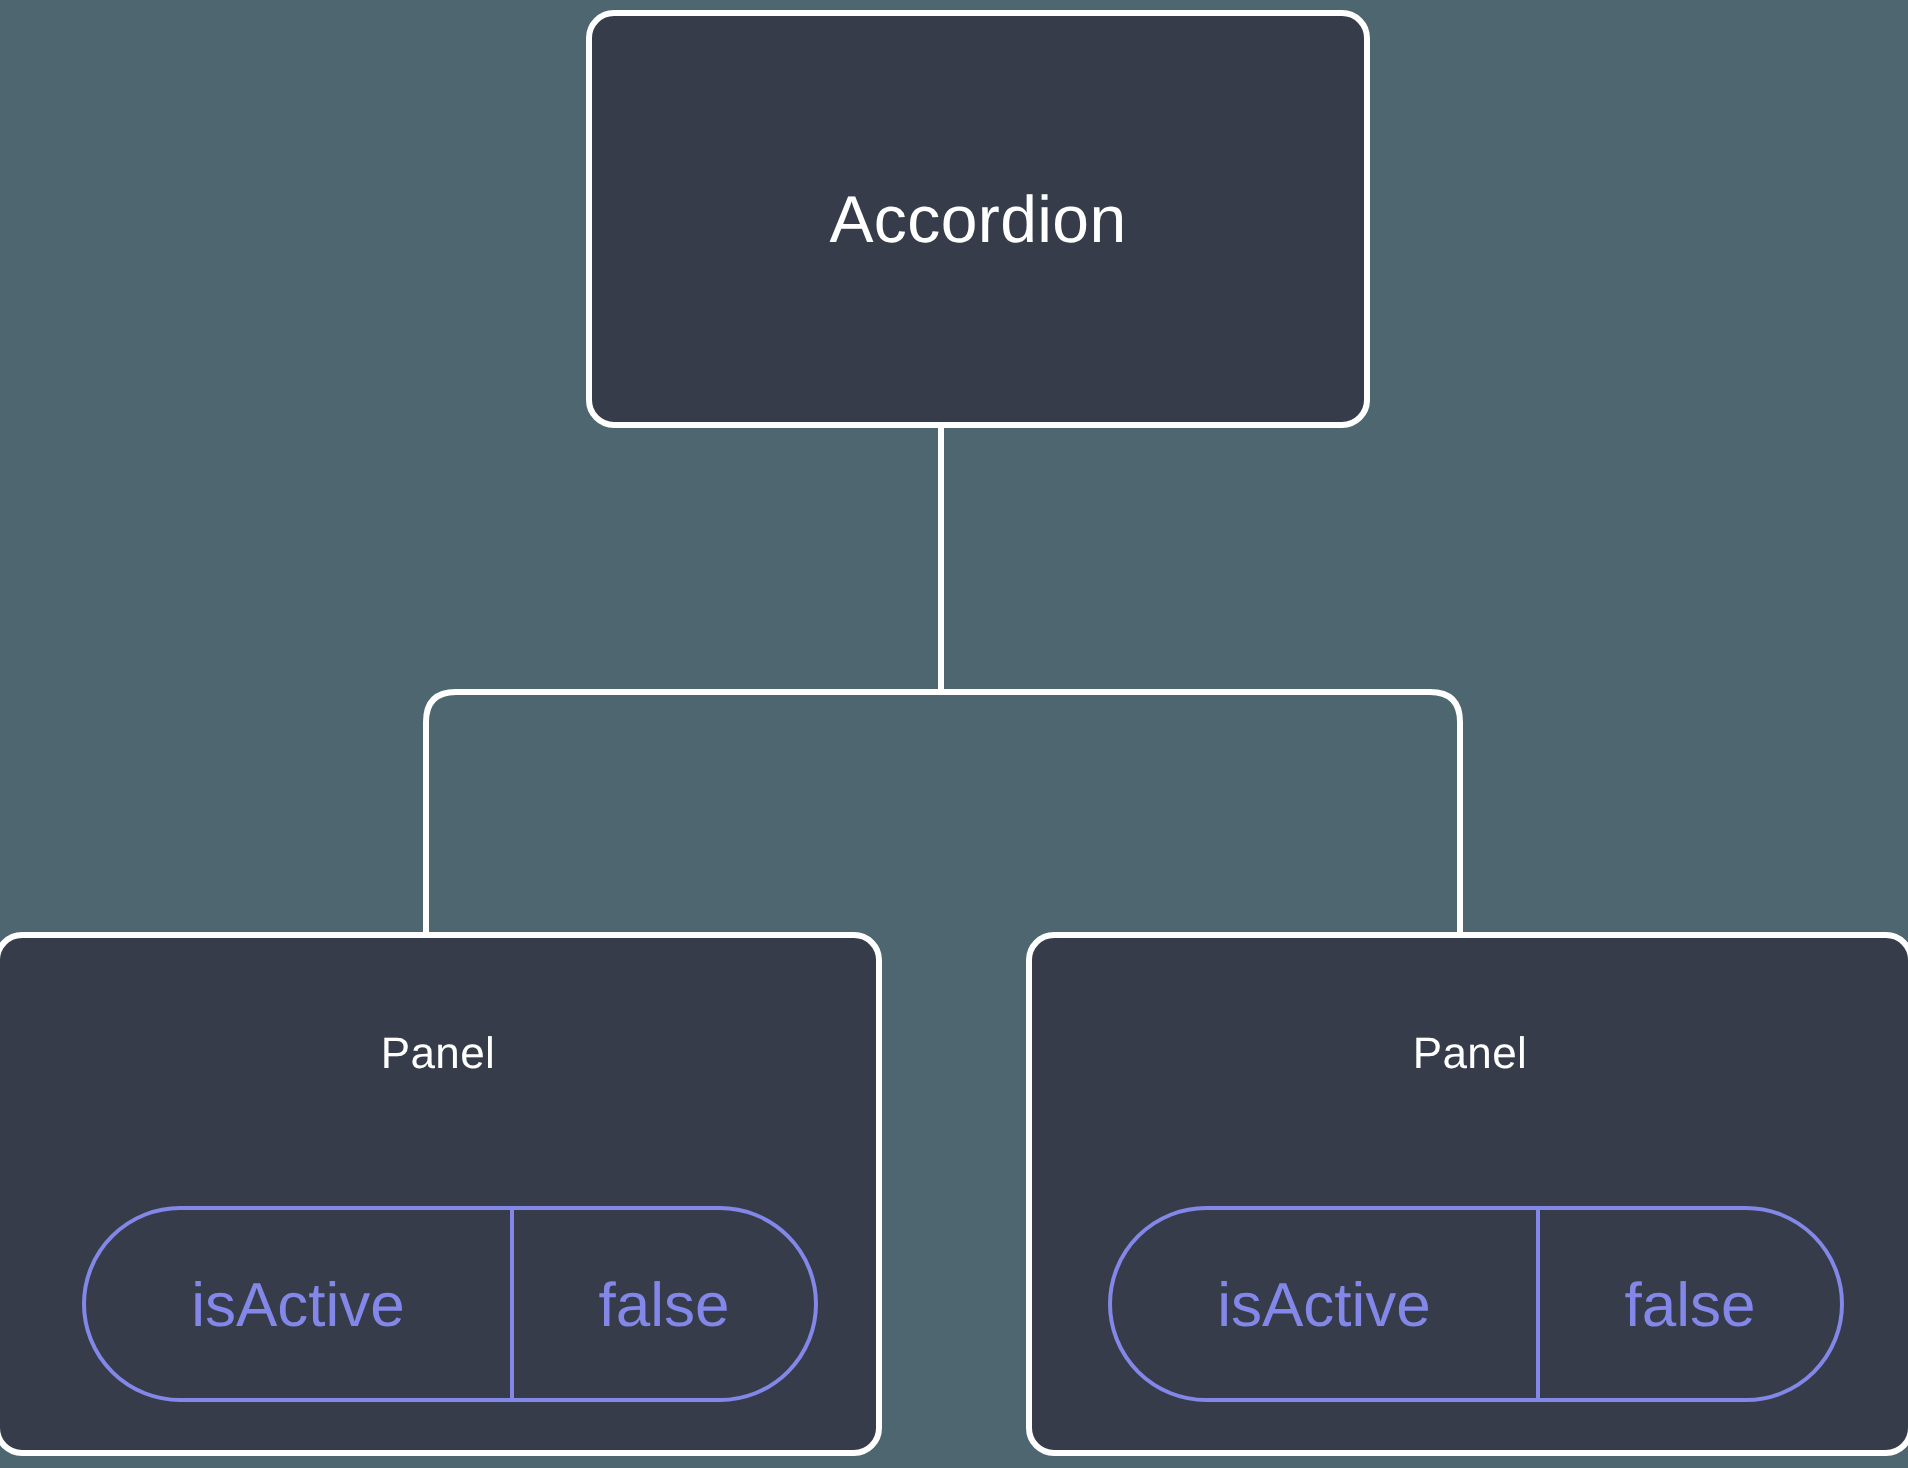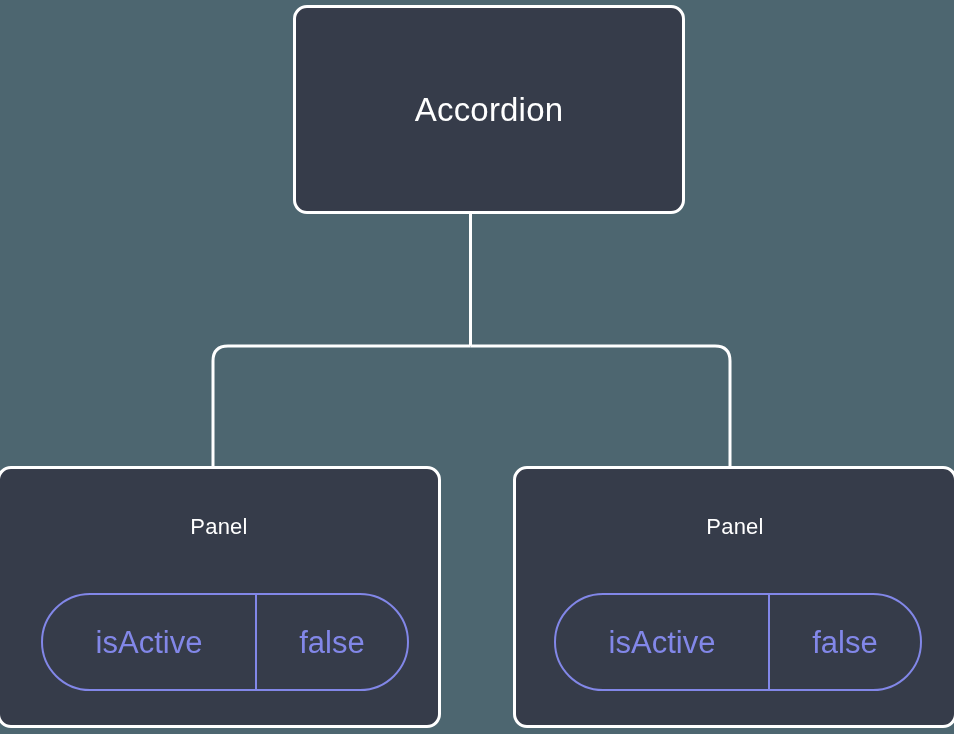--- a/index.html
+++ b/index.html
@@ -75,21 +75,21 @@
   #node-panel-right {
     left: 513px;
   }
   .node-panel .node-title {
     font-size: 22px;
   }
 
   
   .state-pill {
     position: absolute;
-    top: 124px;
+    top: 134px;
     box-sizing: border-box;
     height: 98px;
     border: 2px solid #8287e8;
     border-radius: 49px;
     display: flex;
     align-items: stretch;
     background: transparent;
   }
   #node-panel-left .state-pill {
     left: 41px;

